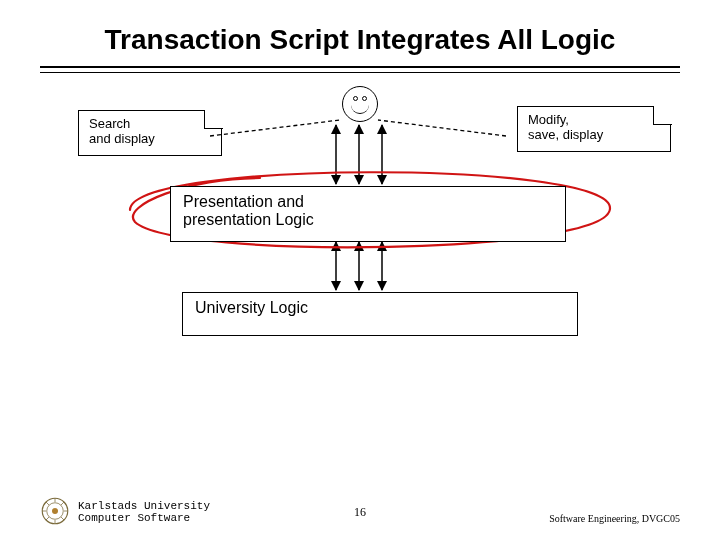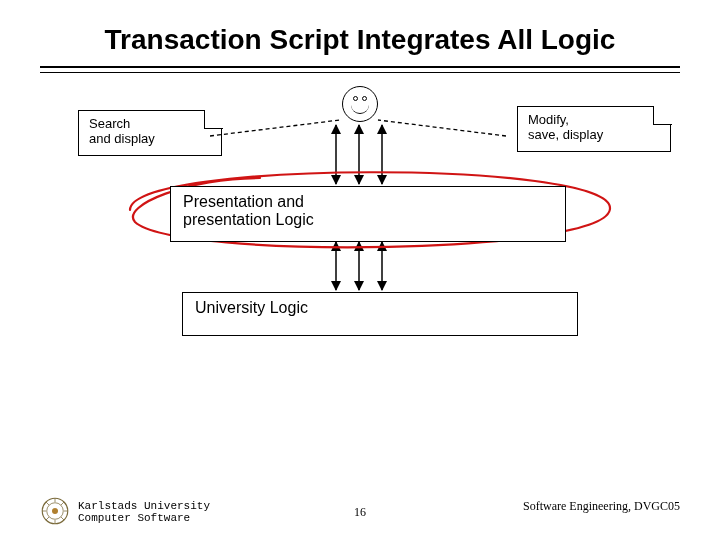--- a/index.html
+++ b/index.html
@@ -137,23 +137,23 @@
     left: 0;
     right: 0;
     bottom: 6px;
     text-align: center;
     font-family: "Times New Roman", Times, serif;
     font-size: 12px;
   }
   .footer-right {
     position: absolute;
     right: 40px;
-    bottom: 12px;
+    bottom: 2px;
     font-family: "Times New Roman", Times, serif;
-    font-size: 12px;
+    font-size: 10px;
   }
 </style>
 </head>
 <body>
 
 <div class="slide-title">Transaction Script Integrates All Logic</div>
 <div class="title-rule"></div>
 
 <div class="smiley">
   <div class="eye l"></div>

